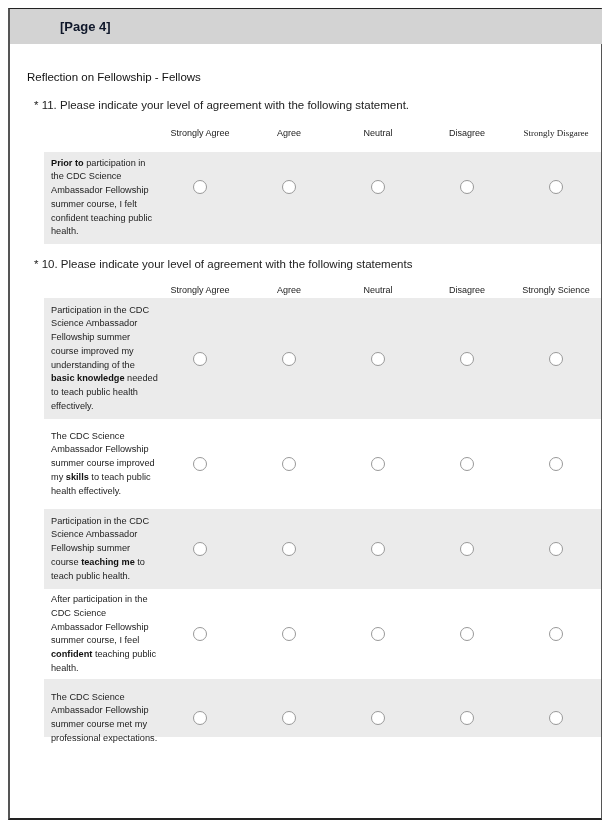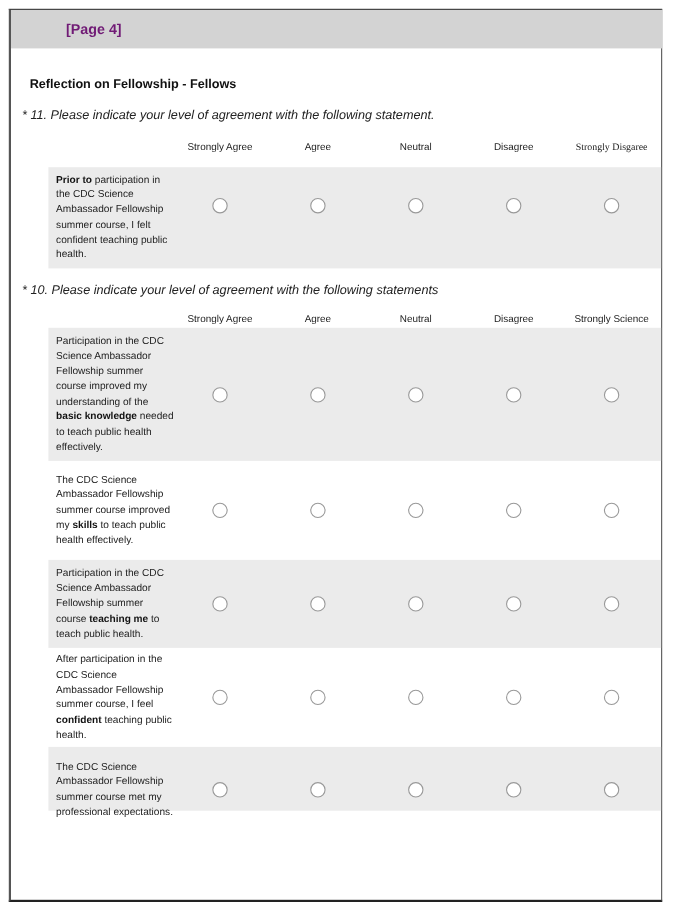--- a/index.html
+++ b/index.html
@@ -1,21 +1,21 @@
 <!DOCTYPE html>
 <html><head>
 <meta charset="utf-8">
 <style>
   html, body { margin:0; padding:0; background:#ffffff; }
   body { width:612px; height:828px; position:relative; overflow:hidden; font-family:"Liberation Sans", sans-serif; color:#1a1a1a; }
   .page-frame { position:absolute; left:8px; top:8px; width:594px; height:812px; border-top:1px solid #222; border-left:2px solid #555; border-right:1px solid #555; border-bottom:2px solid #222; box-sizing:border-box; }
   .page-header { position:absolute; left:0; top:0; width:592px; height:35px; background:#d3d3d3; }
-  .page-header span { position:absolute; left:18px; top:10px; font-size:13px; font-weight:bold; color:#701a75;padding-left:32px; }
-  .section-title { position:absolute; left:27px; top:71px; font-size:11.5px; font-weight:bold; color:#111; }
-  .question { position:absolute; left:20px; font-size:11.5px; color:#222;font-style:italic; }
+  .page-header span { position:absolute; left:18px; top:10px; font-size:13px; font-weight:bold; color:#0f172a;padding-left:32px; }
+  .section-title { position:absolute; left:27px; top:71px; font-size:11.5px; font-weight:normal; color:#111; }
+  .question { position:absolute; left:34px; font-size:11.5px; color:#222; }
   .q11 { top:99px; }
   .q12 { top:258px; }
   .col-head { position:absolute; font-size:9px; color:#222; text-align:center; width:90px; }
   .row { position:absolute; left:44px; width:557px; box-sizing:border-box; }
   .row.shaded { background:#ebebeb; }
   .row .stmt { position:absolute; left:7px; width:108px; font-size:9.2px; line-height:13.8px; color:#222; }
   .row .stmt b { color:#111; }
   .radio { position:absolute; width:14px; height:14px; border-radius:50%; background:#fff; border:1px solid #999; box-sizing:border-box; cursor:pointer; }
 </style>
 </head>

